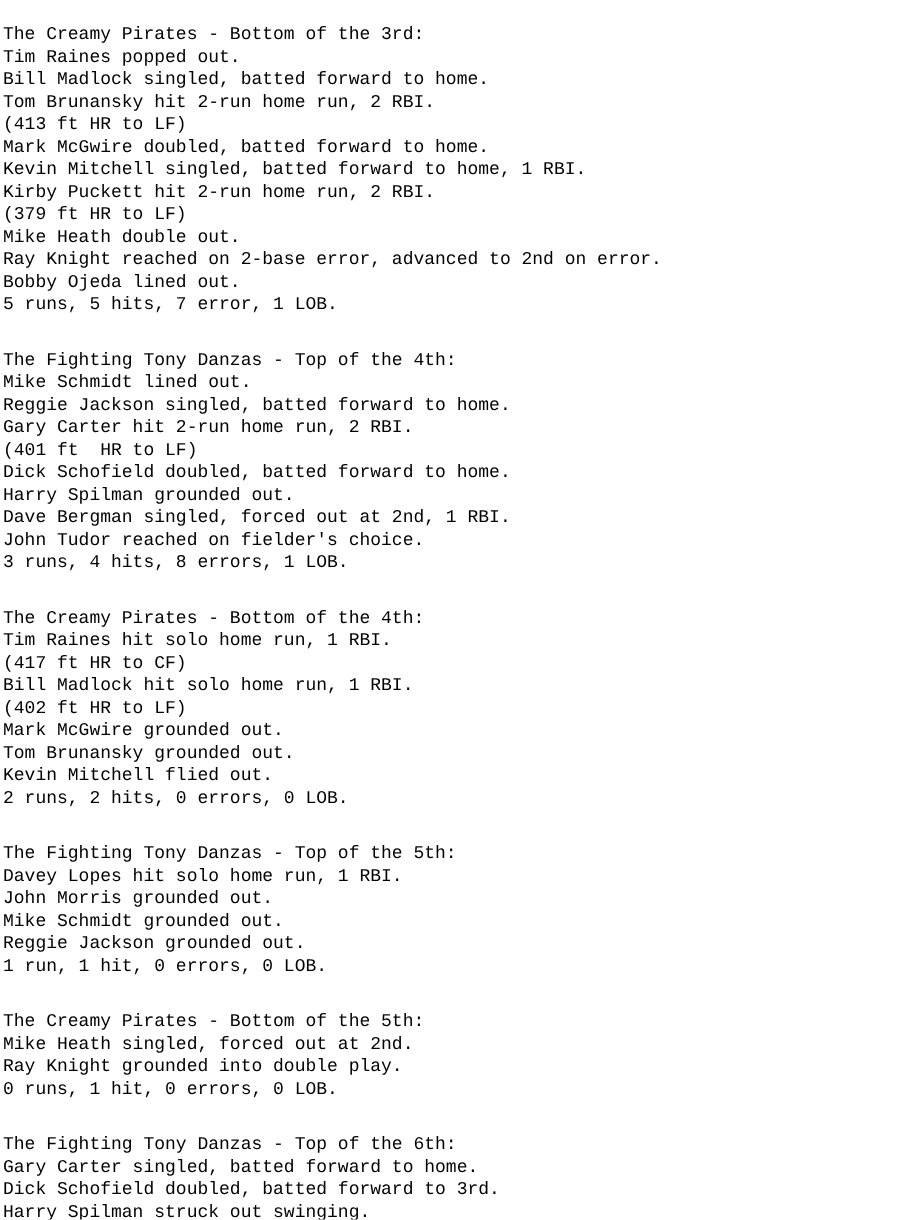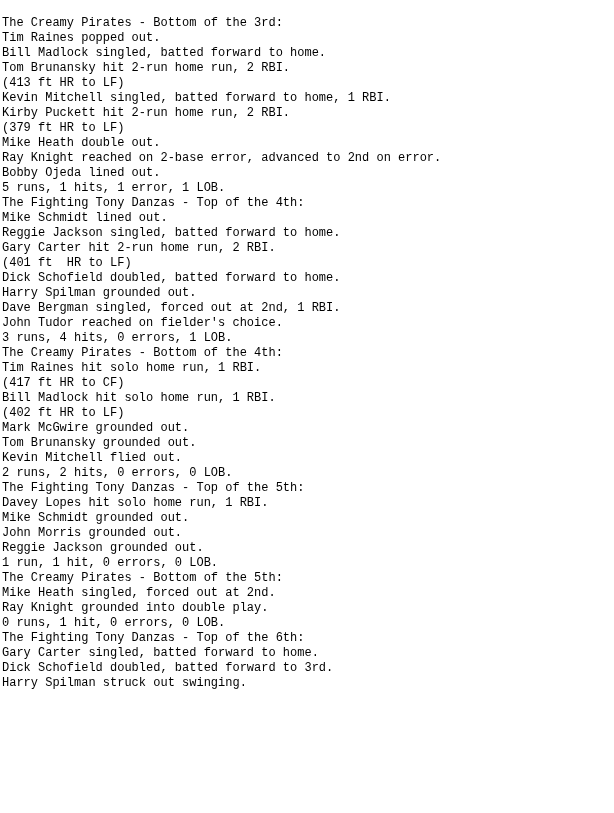--- a/index.html
+++ b/index.html
@@ -13,75 +13,76 @@
     overflow: hidden;
     font-family: "Liberation Mono", "DejaVu Sans Mono", monospace;
     font-size: 12px;
     color: #000000;
     -webkit-font-smoothing: none;
   }
   .log {
     padding: 16px 0 0 2px;
   }
   .section + .section {
-    margin-top: 0; 
+    margin-top: 22px; 
   }
   .line {
     height: 15px;
     line-height: 15px;
     white-space: pre;      
     letter-spacing: 0;
   }
 </style>
 </head>
 <body style="background: rgb(255, 255, 255); color: rgb(0, 0, 0);">
 
 <main class="log">
     <div class="section">
       <div class="line heading">The Creamy Pirates - Bottom of the 3rd:</div>
       <div class="line">Tim Raines popped out.</div>
       <div class="line">Bill Madlock singled, batted forward to home.</div>
       <div class="line">Tom Brunansky hit 2-run home run, 2 RBI.</div>
       <div class="line">(413 ft HR to LF)</div>
+      <div class="line">Mark McGwire doubled, batted forward to home.</div>
       <div class="line">Kevin Mitchell singled, batted forward to home, 1 RBI.</div>
       <div class="line">Kirby Puckett hit 2-run home run, 2 RBI.</div>
       <div class="line">(379 ft HR to LF)</div>
       <div class="line">Mike Heath double out.</div>
       <div class="line">Ray Knight reached on 2-base error, advanced to 2nd on error.</div>
       <div class="line">Bobby Ojeda lined out.</div>
-      <div class="line">5 runs, 1 hits, 1 error, 1 LOB.</div>
+      <div class="line">5 runs, 5 hits, 7 error, 1 LOB.</div>
     </div>
     <div class="section">
       <div class="line heading">The Fighting Tony Danzas - Top of the 4th:</div>
       <div class="line">Mike Schmidt lined out.</div>
       <div class="line">Reggie Jackson singled, batted forward to home.</div>
       <div class="line">Gary Carter hit 2-run home run, 2 RBI.</div>
       <div class="line">(401 ft  HR to LF)</div>
       <div class="line">Dick Schofield doubled, batted forward to home.</div>
       <div class="line">Harry Spilman grounded out.</div>
       <div class="line">Dave Bergman singled, forced out at 2nd, 1 RBI.</div>
       <div class="line">John Tudor reached on fielder's choice.</div>
-      <div class="line">3 runs, 4 hits, 0 errors, 1 LOB.</div>
+      <div class="line">3 runs, 4 hits, 8 errors, 1 LOB.</div>
     </div>
     <div class="section">
       <div class="line heading">The Creamy Pirates - Bottom of the 4th:</div>
       <div class="line">Tim Raines hit solo home run, 1 RBI.</div>
       <div class="line">(417 ft HR to CF)</div>
       <div class="line">Bill Madlock hit solo home run, 1 RBI.</div>
       <div class="line">(402 ft HR to LF)</div>
       <div class="line">Mark McGwire grounded out.</div>
       <div class="line">Tom Brunansky grounded out.</div>
       <div class="line">Kevin Mitchell flied out.</div>
       <div class="line">2 runs, 2 hits, 0 errors, 0 LOB.</div>
     </div>
     <div class="section">
       <div class="line heading">The Fighting Tony Danzas - Top of the 5th:</div>
       <div class="line">Davey Lopes hit solo home run, 1 RBI.</div>
+      <div class="line">John Morris grounded out.</div>
       <div class="line">Mike Schmidt grounded out.</div>
-      <div class="line">John Morris grounded out.</div>
       <div class="line">Reggie Jackson grounded out.</div>
       <div class="line">1 run, 1 hit, 0 errors, 0 LOB.</div>
     </div>
     <div class="section">
       <div class="line heading">The Creamy Pirates - Bottom of the 5th:</div>
       <div class="line">Mike Heath singled, forced out at 2nd.</div>
       <div class="line">Ray Knight grounded into double play.</div>
       <div class="line">0 runs, 1 hit, 0 errors, 0 LOB.</div>
     </div>
     <div class="section">

